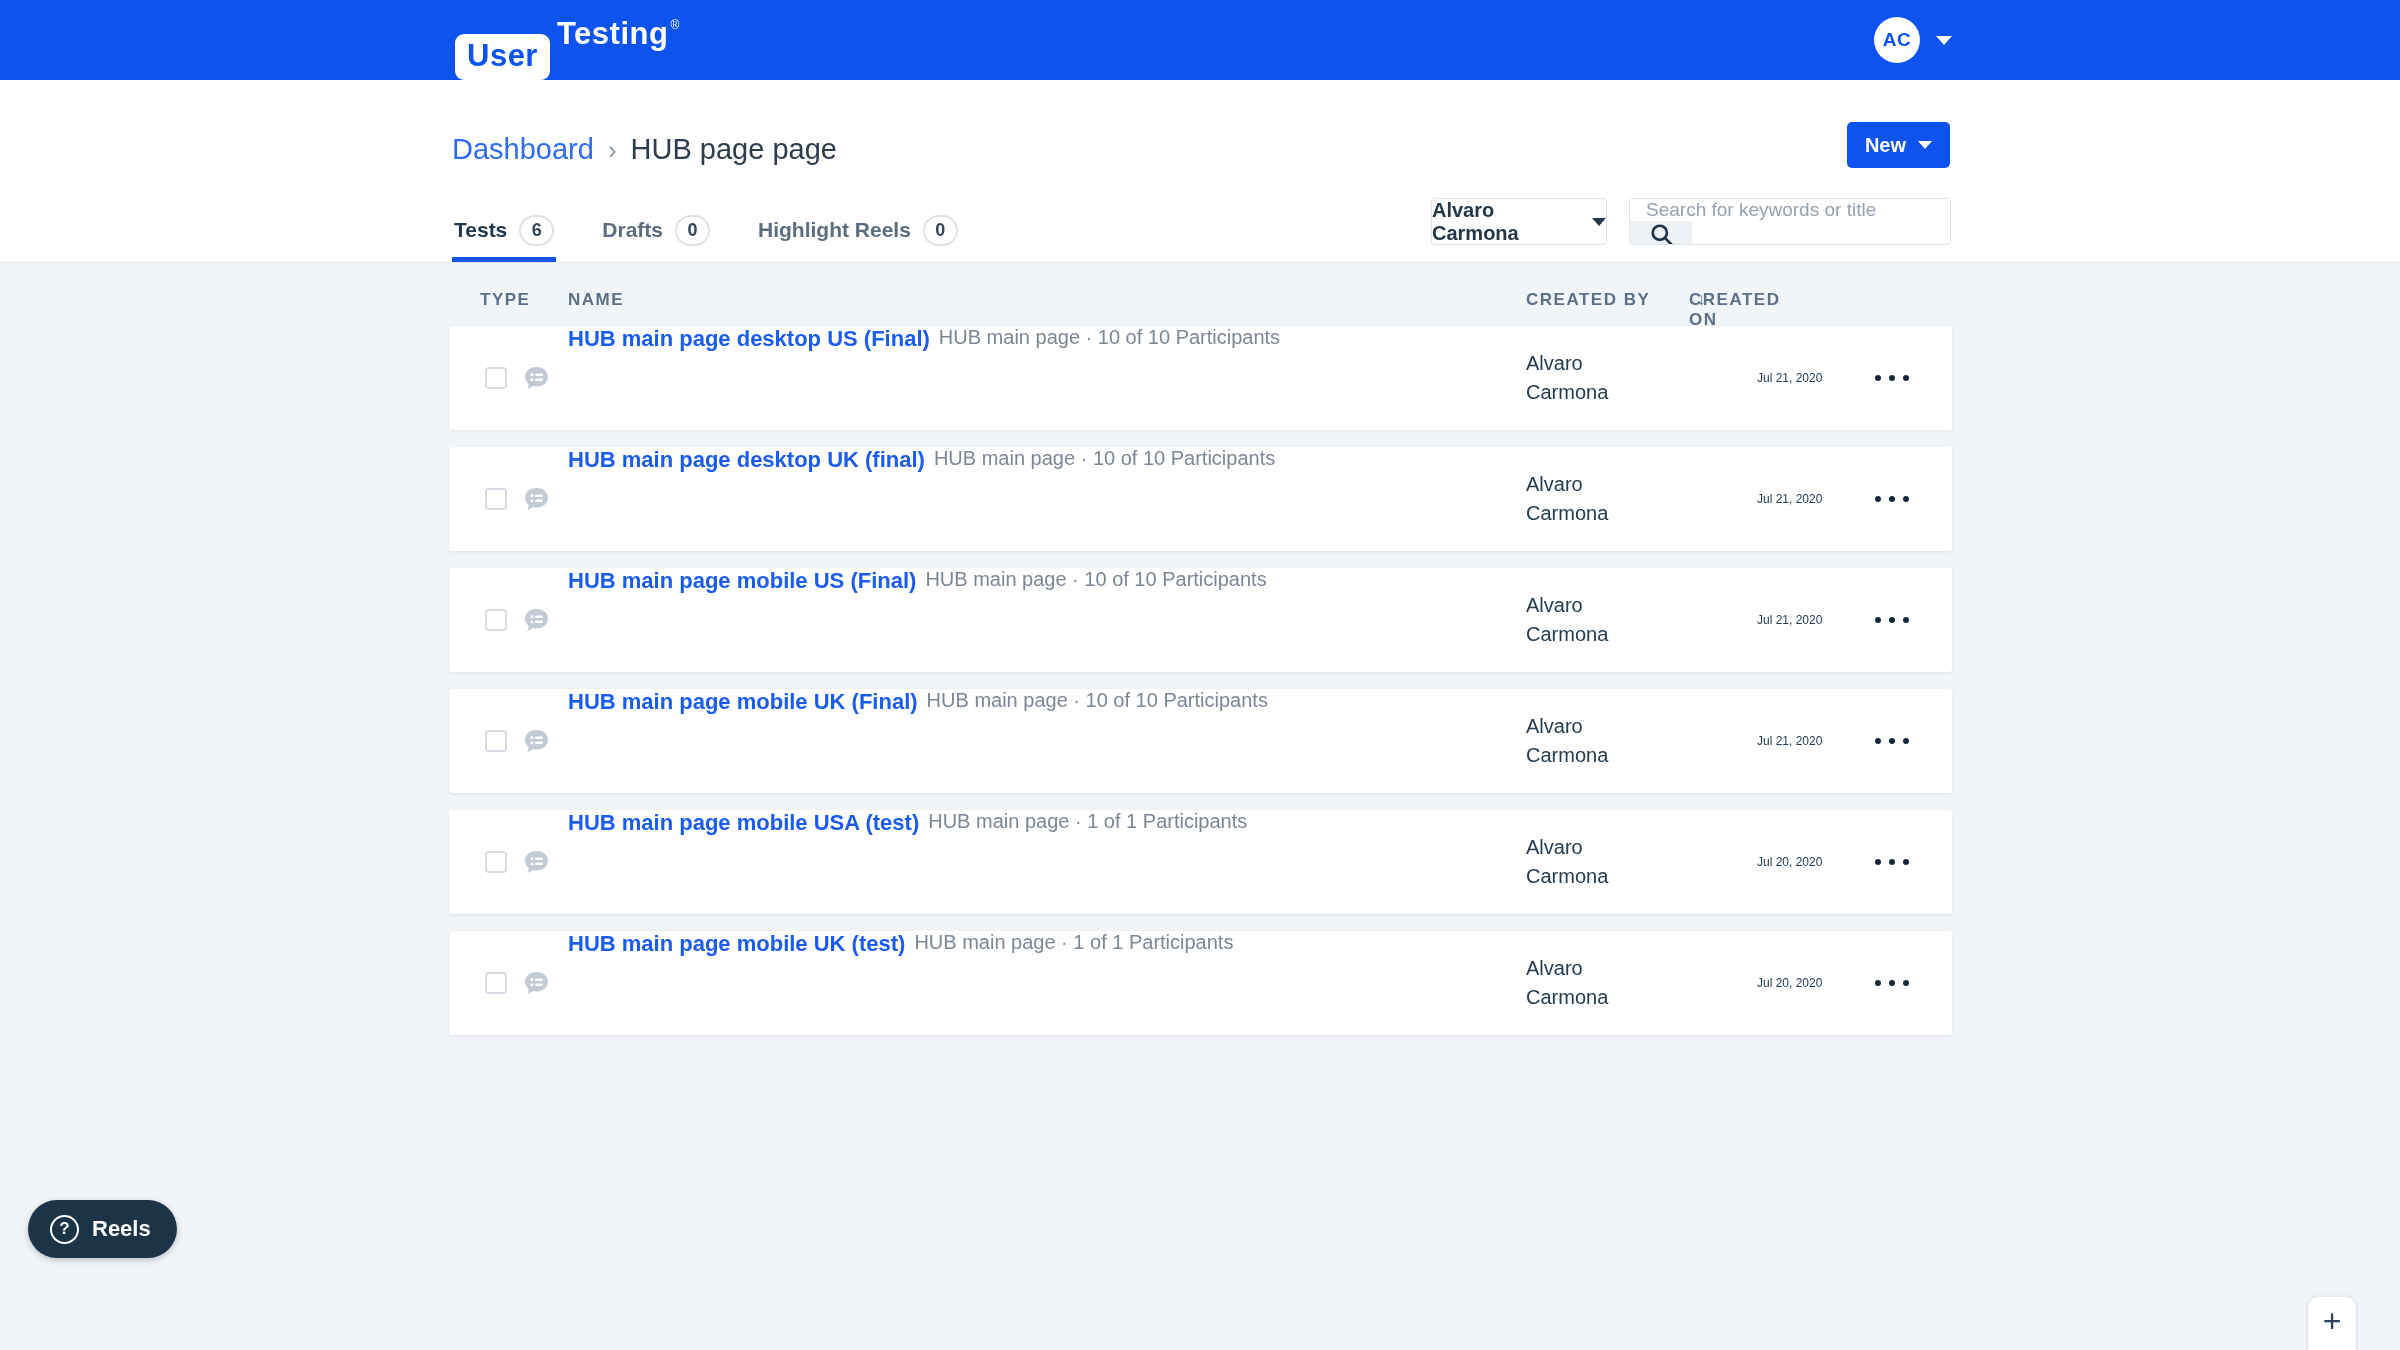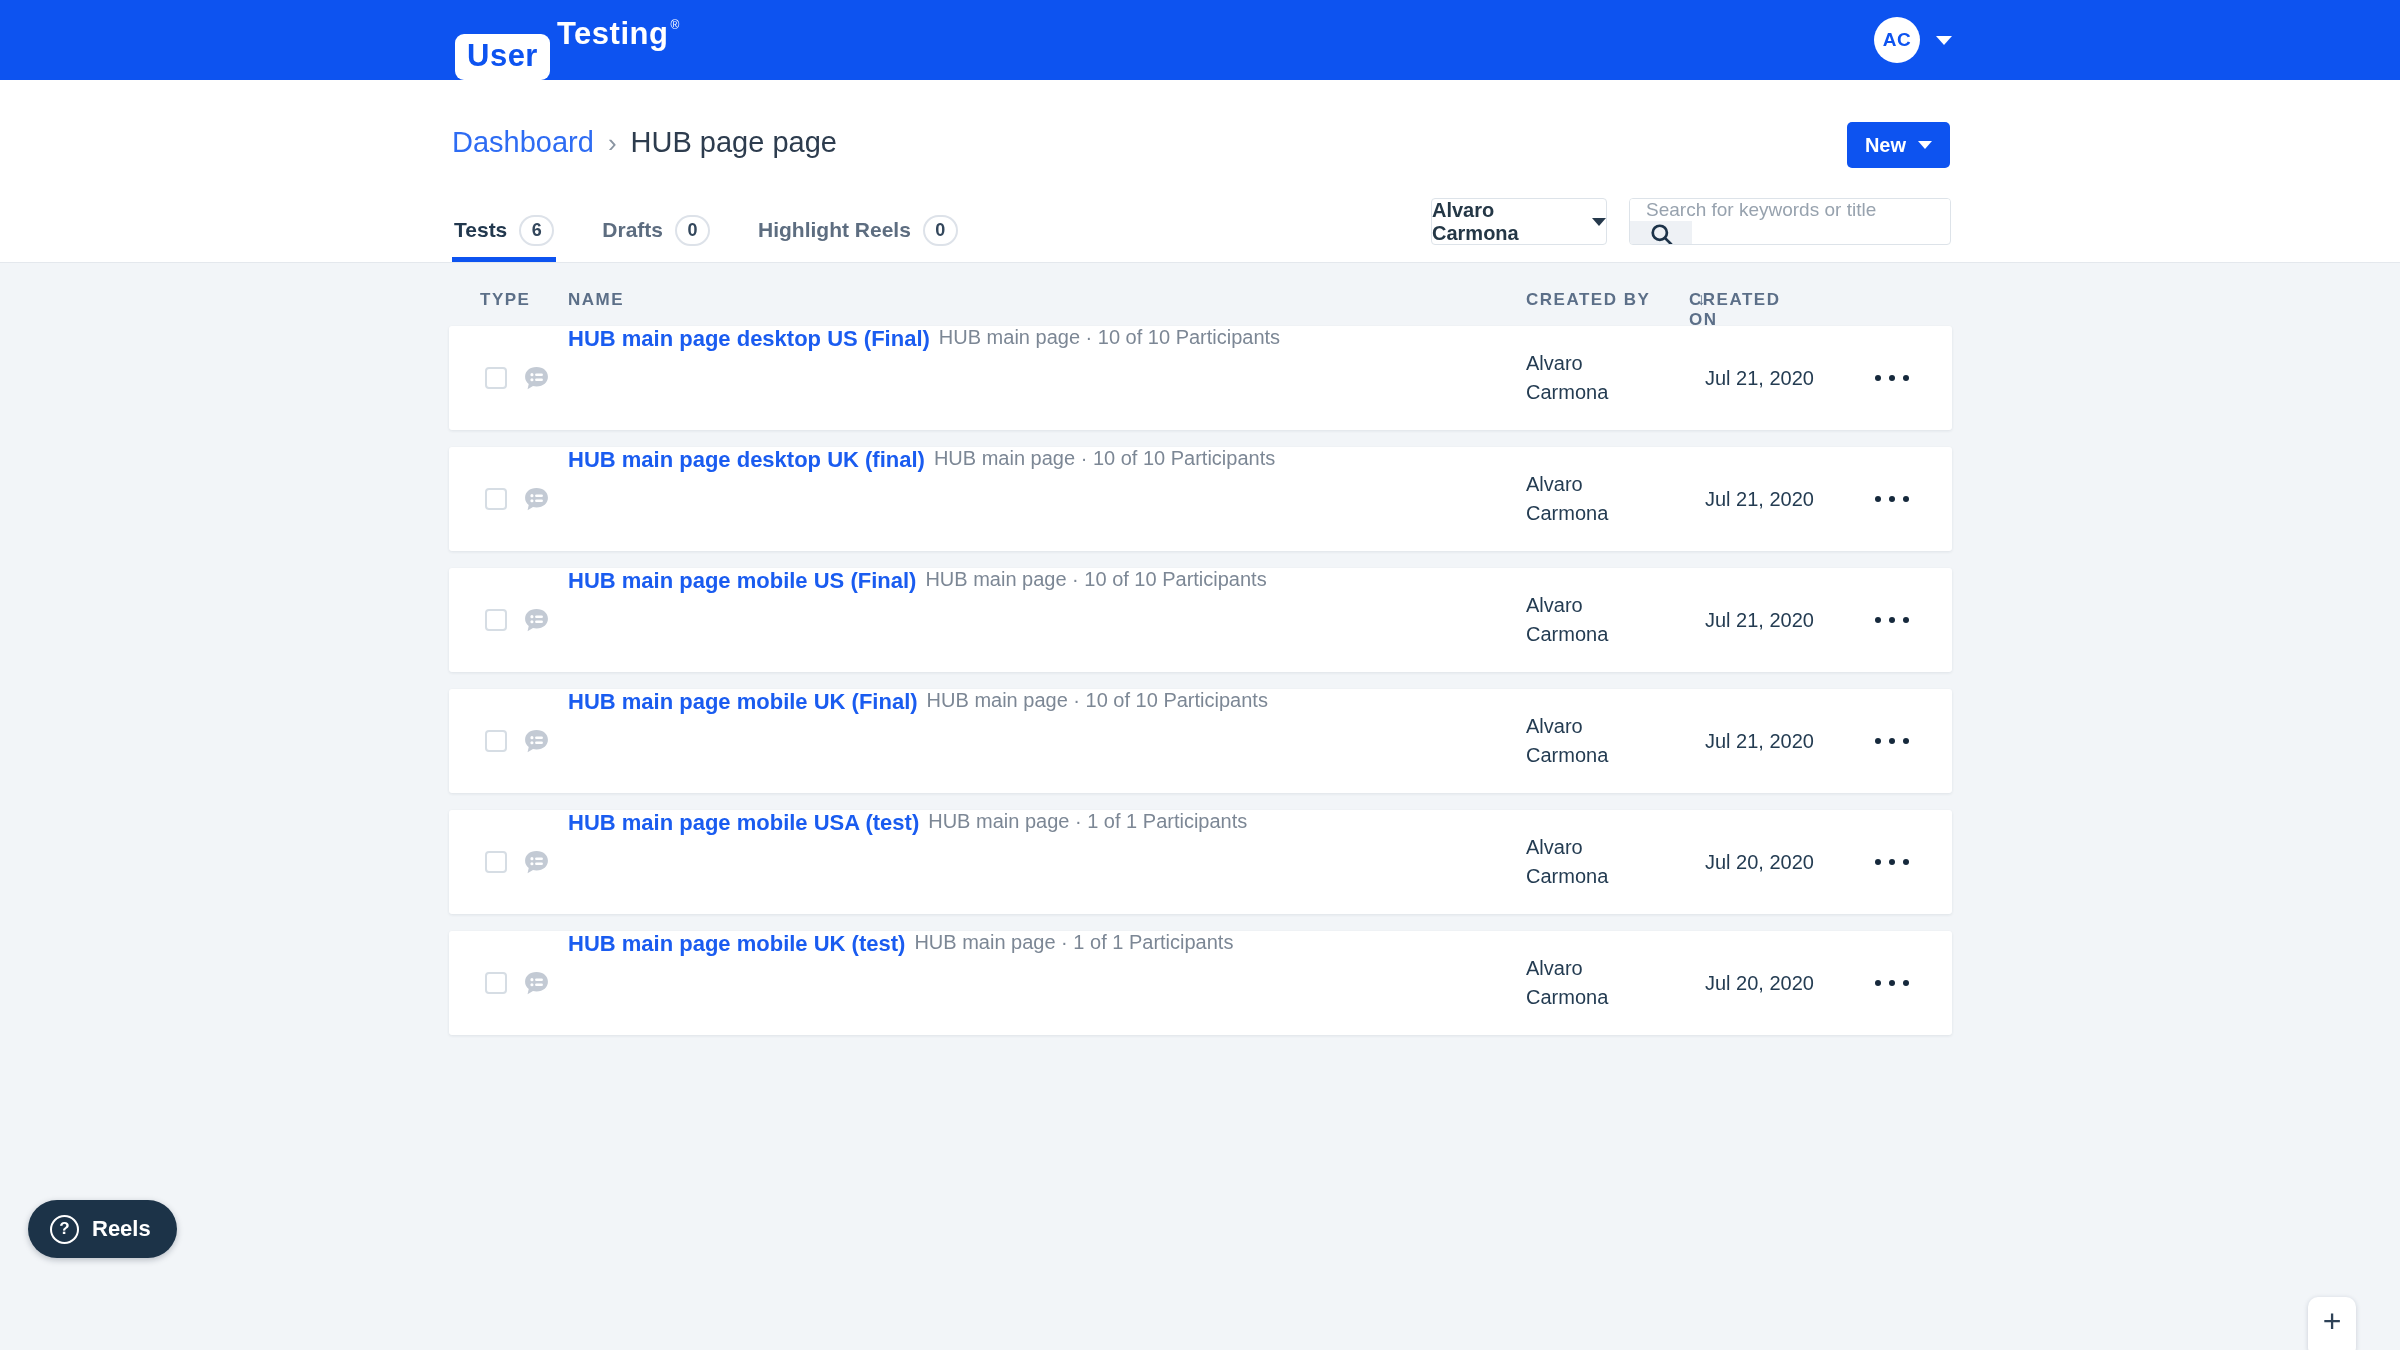--- a/index.html
+++ b/index.html
@@ -15,21 +15,21 @@
       border-top:13px solid #ffffff; border-right:17px solid transparent; }
   .logo-testing { color:#ffffff; font-size:31px; font-weight:bold; letter-spacing:0.5px; margin-left:7px; margin-top:2px; }
   .logo-mark { color:#ffffff; font-size:12px; margin-top:4px; margin-left:2px; }
   .topbar-right { position:absolute; right:448px; top:0; height:80px; display:flex; align-items:center; gap:16px; cursor:pointer; }
   .avatar { width:46px; height:46px; border-radius:50%; background:#ffffff; display:flex; align-items:center; justify-content:center;
       color:#0d53f0; font-size:19px; font-weight:bold; letter-spacing:0.5px; }
   .caret-white { width:0; height:0; border-left:8px solid transparent; border-right:8px solid transparent; border-top:9px solid #ffffff; }
 
   
   .subheader { position:absolute; top:80px; left:0; width:2400px; height:183px; background:#ffffff; border-bottom:1px solid #e4e8ed; }
-  .breadcrumb { position:absolute; left:452px; top:46px; display:flex; align-items:center; gap:14px; font-size:29px; }
+  .breadcrumb { position:absolute; left:452px; top:53px; display:flex; align-items:center; gap:14px; font-size:29px; }
   .breadcrumb-link { color:#2e6cf3; cursor:pointer; }
   .breadcrumb-sep { color:#8a95a2; font-size:26px; padding-top:2px; }
   .breadcrumb-current { color:#2d3c4e; }
   .new-button { position:absolute; right:450px; top:42px; height:46px; background:#0d53f0; border:none; border-radius:5px;
       color:#ffffff; font-family:inherit; font-size:20px; font-weight:bold; display:flex; align-items:center; gap:12px;
       padding:0 18px; cursor:pointer; }
   .caret-sm-white { width:0; height:0; border-left:7px solid transparent; border-right:7px solid transparent; border-top:8px solid #ffffff; }
 
   .tabs-bar { position:absolute; left:452px; bottom:0; height:64px; display:flex; gap:44px; }
   .tab { position:relative; display:flex; align-items:center; gap:12px; cursor:pointer; padding:0 2px; }
@@ -64,21 +64,21 @@
   .row-card { position:relative; width:1503px; height:104px; background:#ffffff; border-radius:3px;
       box-shadow:0 1px 3px rgba(20,40,70,0.09); margin-bottom:17px; }
   .row-checkbox { position:absolute; left:36px; top:41px; width:22px; height:22px; background:#ffffff;
       border:2px solid #d6dde4; border-radius:4px; cursor:pointer; }
   .row-type-icon { position:absolute; left:74px; top:39px; width:27px; height:27px; }
   .row-name { position:absolute; left:119px; top:0; height:104px; display:flex; flex-direction:row; justify-content:center; gap:9px; }
   .row-title { font-size:22px; font-weight:bold; color:#1a5cf0; cursor:pointer; }
   .row-subtitle { font-size:20px; color:#7c8795; }
   .row-created-by { position:absolute; left:1077px; top:0; height:104px; display:flex; flex-direction:column; justify-content:center;
       font-size:20px; color:#243c52; line-height:29px; }
-  .row-date { position:absolute; left:1256px; top:0; height:104px; display:flex; align-items:center; font-size:20px; color:#243c52; }
+  .row-date { position:absolute; left:1308px; top:0; height:104px; display:flex; align-items:center; font-size:12px; color:#243c52; }
   .row-actions { position:absolute; left:1410px; top:0; height:104px; width:66px; display:flex; align-items:center;
       justify-content:center; gap:8px; background:none; border:none; cursor:pointer; }
   .dot { width:6px; height:6px; border-radius:50%; background:#16293c; }
 
   
   .help-button { position:absolute; left:28px; top:1200px; height:58px; border-radius:30px; background:#1c3348; border:none;
       display:flex; align-items:center; gap:13px; padding:0 26px 0 22px; cursor:pointer; box-shadow:0 2px 6px rgba(10,25,45,0.25); }
   .help-q { width:29px; height:29px; border-radius:50%; border:2.5px solid #ffffff; color:#ffffff; font-size:17px; font-weight:bold;
       display:flex; align-items:center; justify-content:center; }
   .help-label { color:#ffffff; font-size:22px; font-weight:bold; font-family:inherit; }

